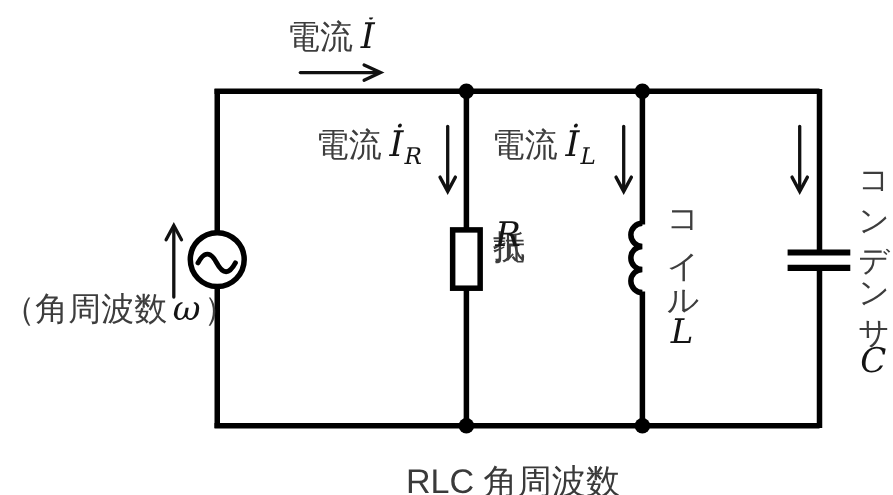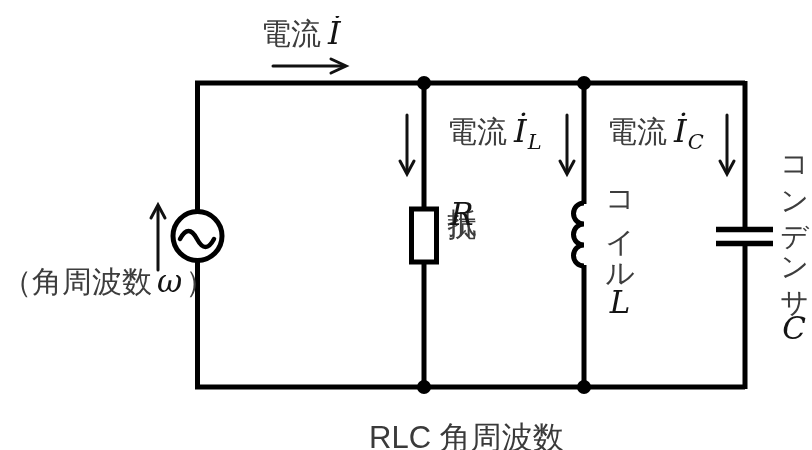--- a/index.html
+++ b/index.html
@@ -79,25 +79,25 @@
         <line x1="727" y1="99" x2="727" y2="154"></line>
         <polyline points="720,145 727,158 734,145"></polyline>
       </g>
     </g>
   </svg>
 
   <div class="label" style="left:261px;top:1px;">
     <span class="jp">電流</span><span class="sym">İ</span>
   </div>
 
+  <div class="label" style="left:287px;top:99px;">
+    <span class="jp">電流</span><span class="sym">İ</span><span class="sym sub">R</span>
+  </div>
   <div class="label" style="left:447px;top:99px;text-align:center;">
     <span class="jp">電流</span><span class="sym">İ</span><span class="sym sub">L</span>
-  </div>
-  <div class="label" style="left:607px;top:99px;">
-    <span class="jp">電流</span><span class="sym">İ</span><span class="sym sub">C</span>
   </div>
 
 
   <div class="label" style="left:2px;top:249px;">
     <span class="jp">（角周波数</span><span class="sym omega">ω</span><span class="jp">）</span>
   </div>
 
   <div class="comp-label" style="left:444px;top:170px;width:36px;">
     <span class="vtext">抵抗</span>
     <span class="sym comp-sym">R</span>

